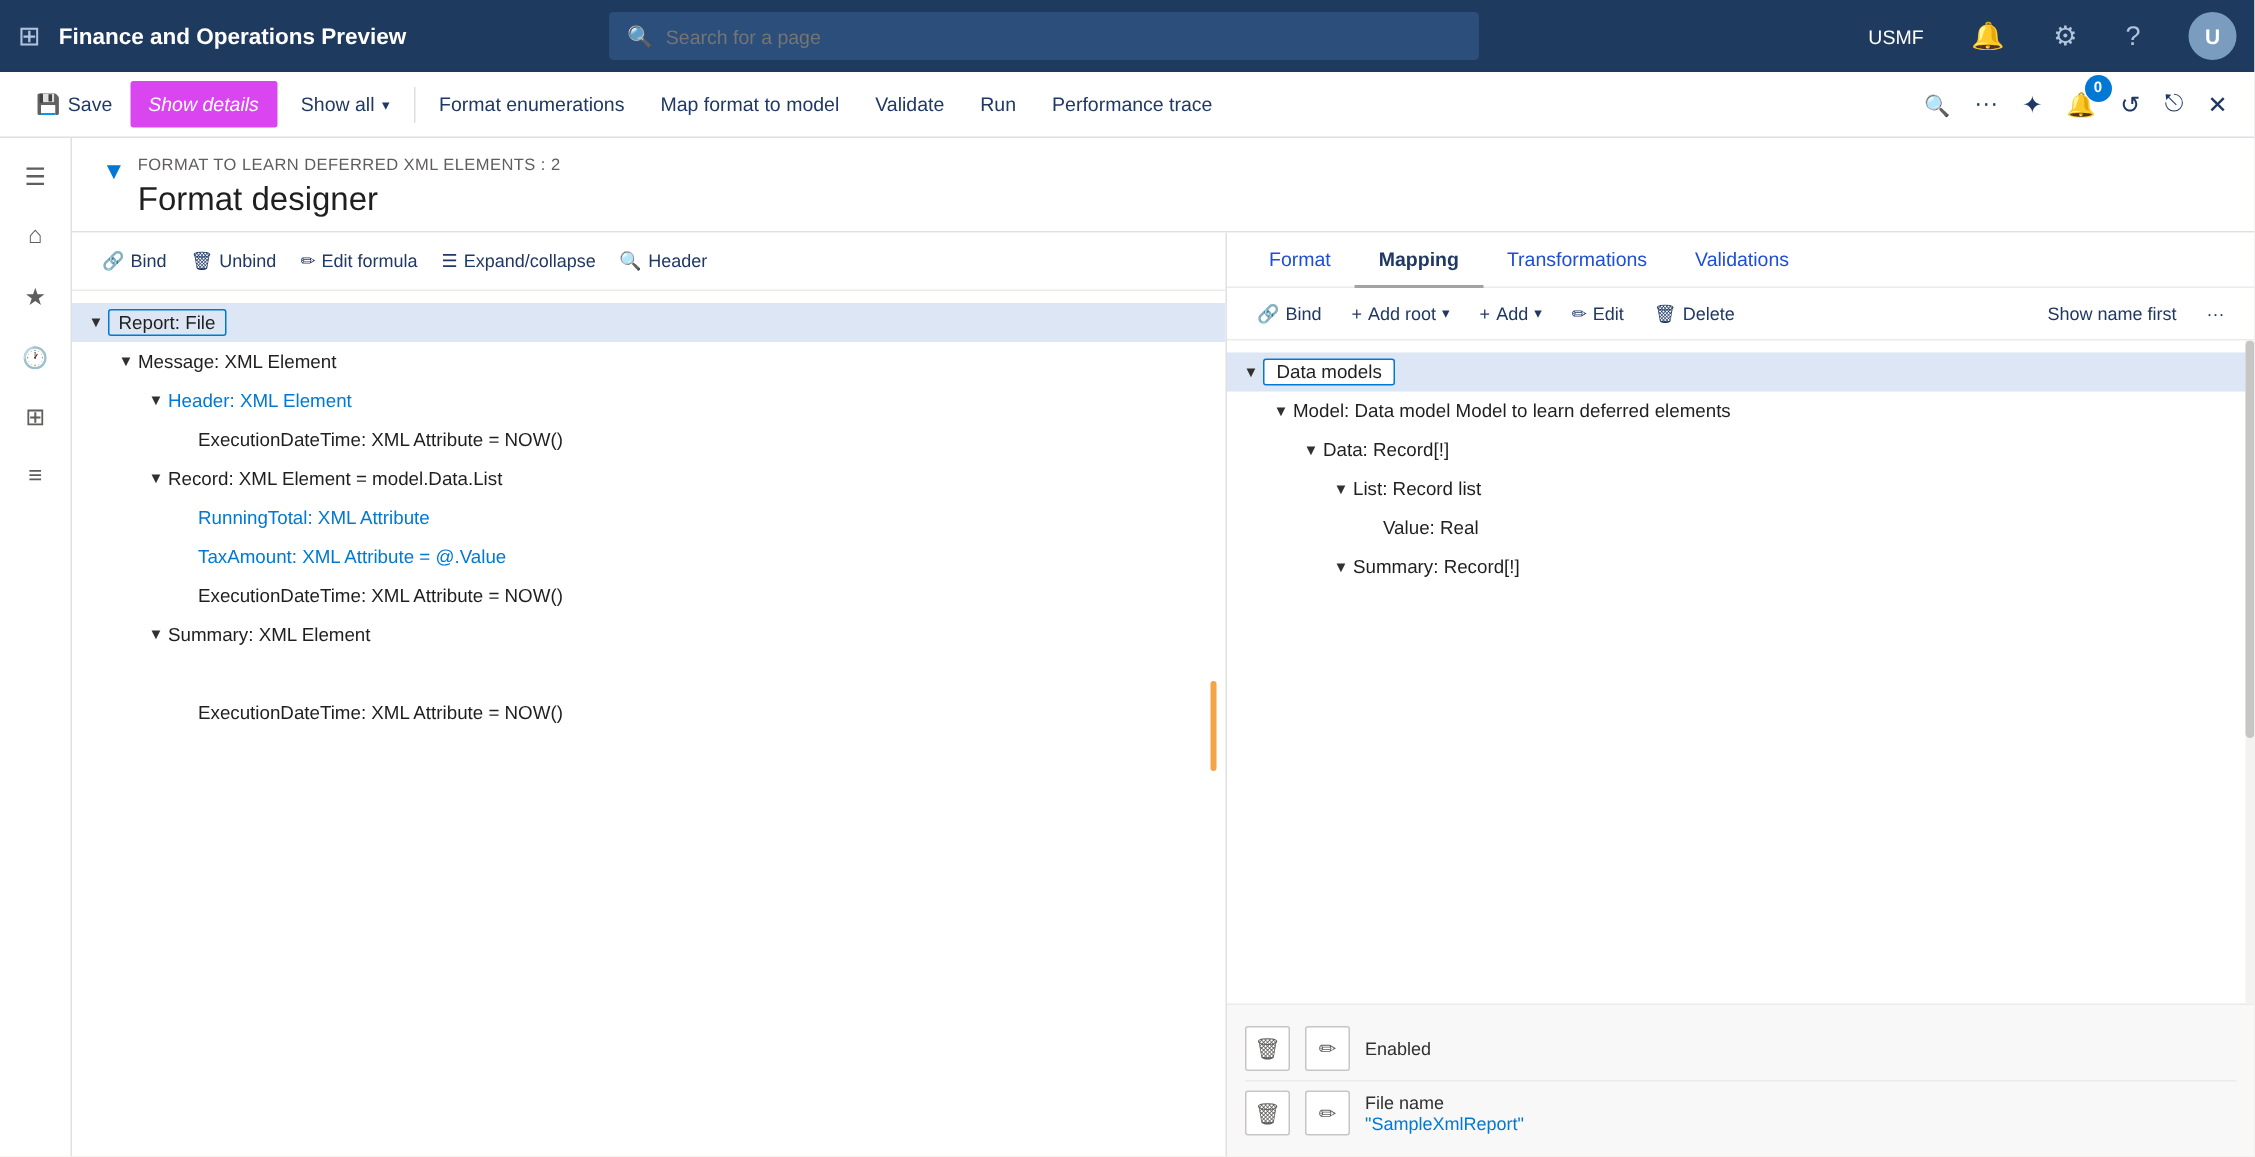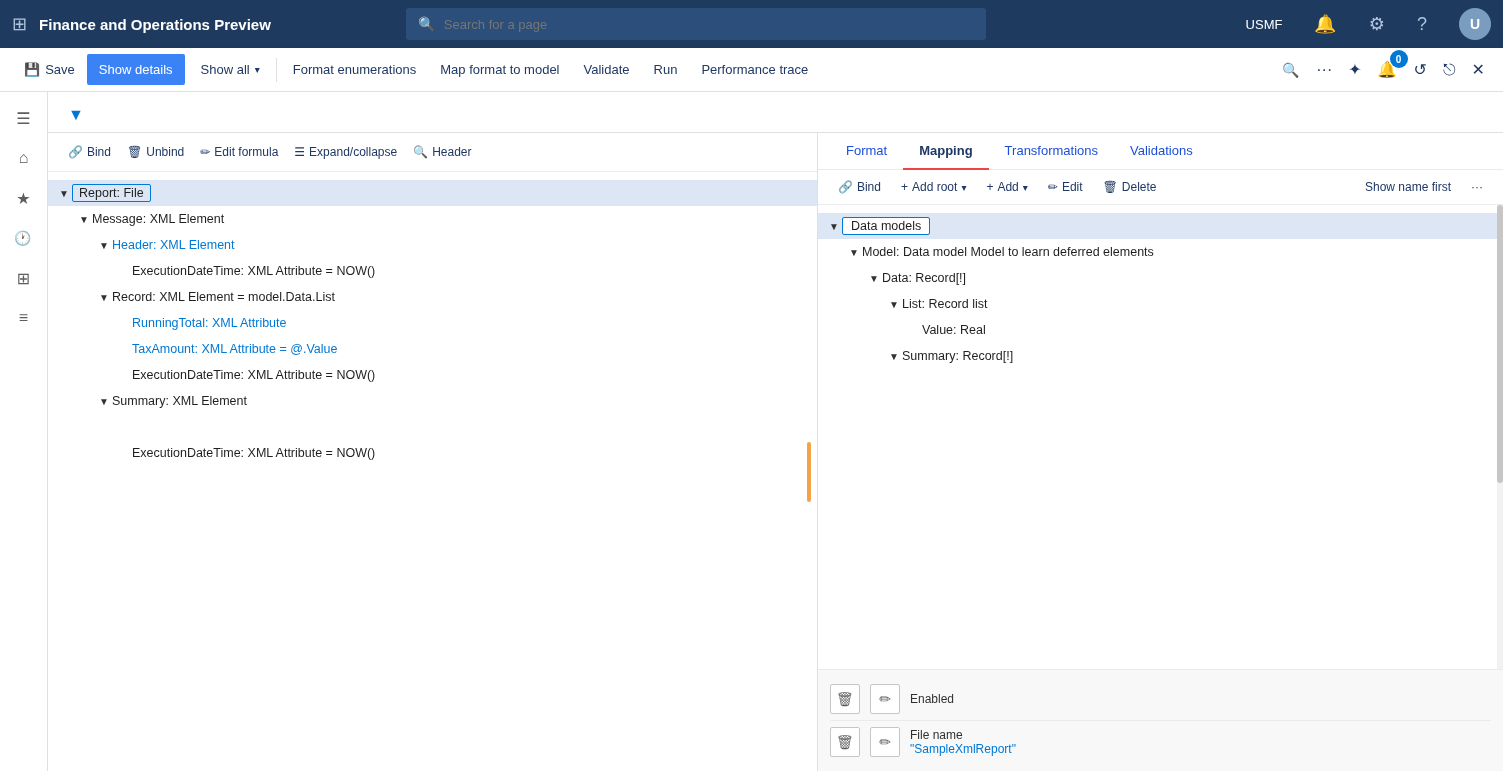--- a/index.html
+++ b/index.html
@@ -84,24 +84,25 @@
       padding: 8px 12px;
       font-size: 13px;
       cursor: pointer;
       border: none;
       background: none;
       color: #1f3864;
       border-radius: 2px;
       white-space: nowrap;
     }
     .cmd-btn.primary {
-      background: #3b82f6;
+      background: #d946ef;
       color: white;
       border-radius: 2px;
       margin-right: 4px;
+      font-style: italic;
     }
     .cmd-separator { width: 1px; height: 24px; background: #e0e0e0; margin: 0 4px; }
     .cmd-right { margin-left: auto; display: flex; align-items: center; gap: 4px; }
     .cmd-right .icon-btn {
       padding: 6px 8px;
       cursor: pointer;
       border: none;
       background: none;
       color: #1f3864;
       font-size: 16px;
@@ -243,21 +244,21 @@
     .mapping-tab {
       padding: 10px 16px;
       font-size: 13px;
       cursor: pointer;
       color: #1d4ed8;
       border-bottom: 2px solid transparent;
       margin-bottom: -1px;
     }
     .mapping-tab.active {
       color: #1f3864;
-      border-bottom: 2px solid #ef4444;
+      border-bottom: 2px solid #a3a3a3;
       font-weight: 600;
     }
 
     
     .mapping-toolbar {
       display: flex;
       align-items: center;
       gap: 4px;
       padding: 6px 12px;
       border-bottom: 1px solid #edebe9;
@@ -435,20 +436,24 @@
     <div class="side-icon" style="font-size:14px;">🕐</div>
     <div class="side-icon">⊞</div>
     <div class="side-icon">≡</div>
   </div>
 
   <div class="main-content">
 
     <div class="page-header">
       <div style="display:flex;align-items:flex-start;gap:8px;">
         <button style="background:none;border:none;cursor:pointer;font-size:16px;color:#0078d4;padding:0;margin-top:2px;">▼</button>
+        <div>
+          <div class="breadcrumb">FORMAT TO LEARN DEFERRED XML ELEMENTS : 2</div>
+          <div class="page-title">Format designer</div>
+        </div>
       </div>
     </div>
 
     <div class="designer-area">
 
       <div class="format-panel">
 
         <div class="format-toolbar">
           <button class="fmt-btn">
             <span style="font-size:12px;">🔗</span>

